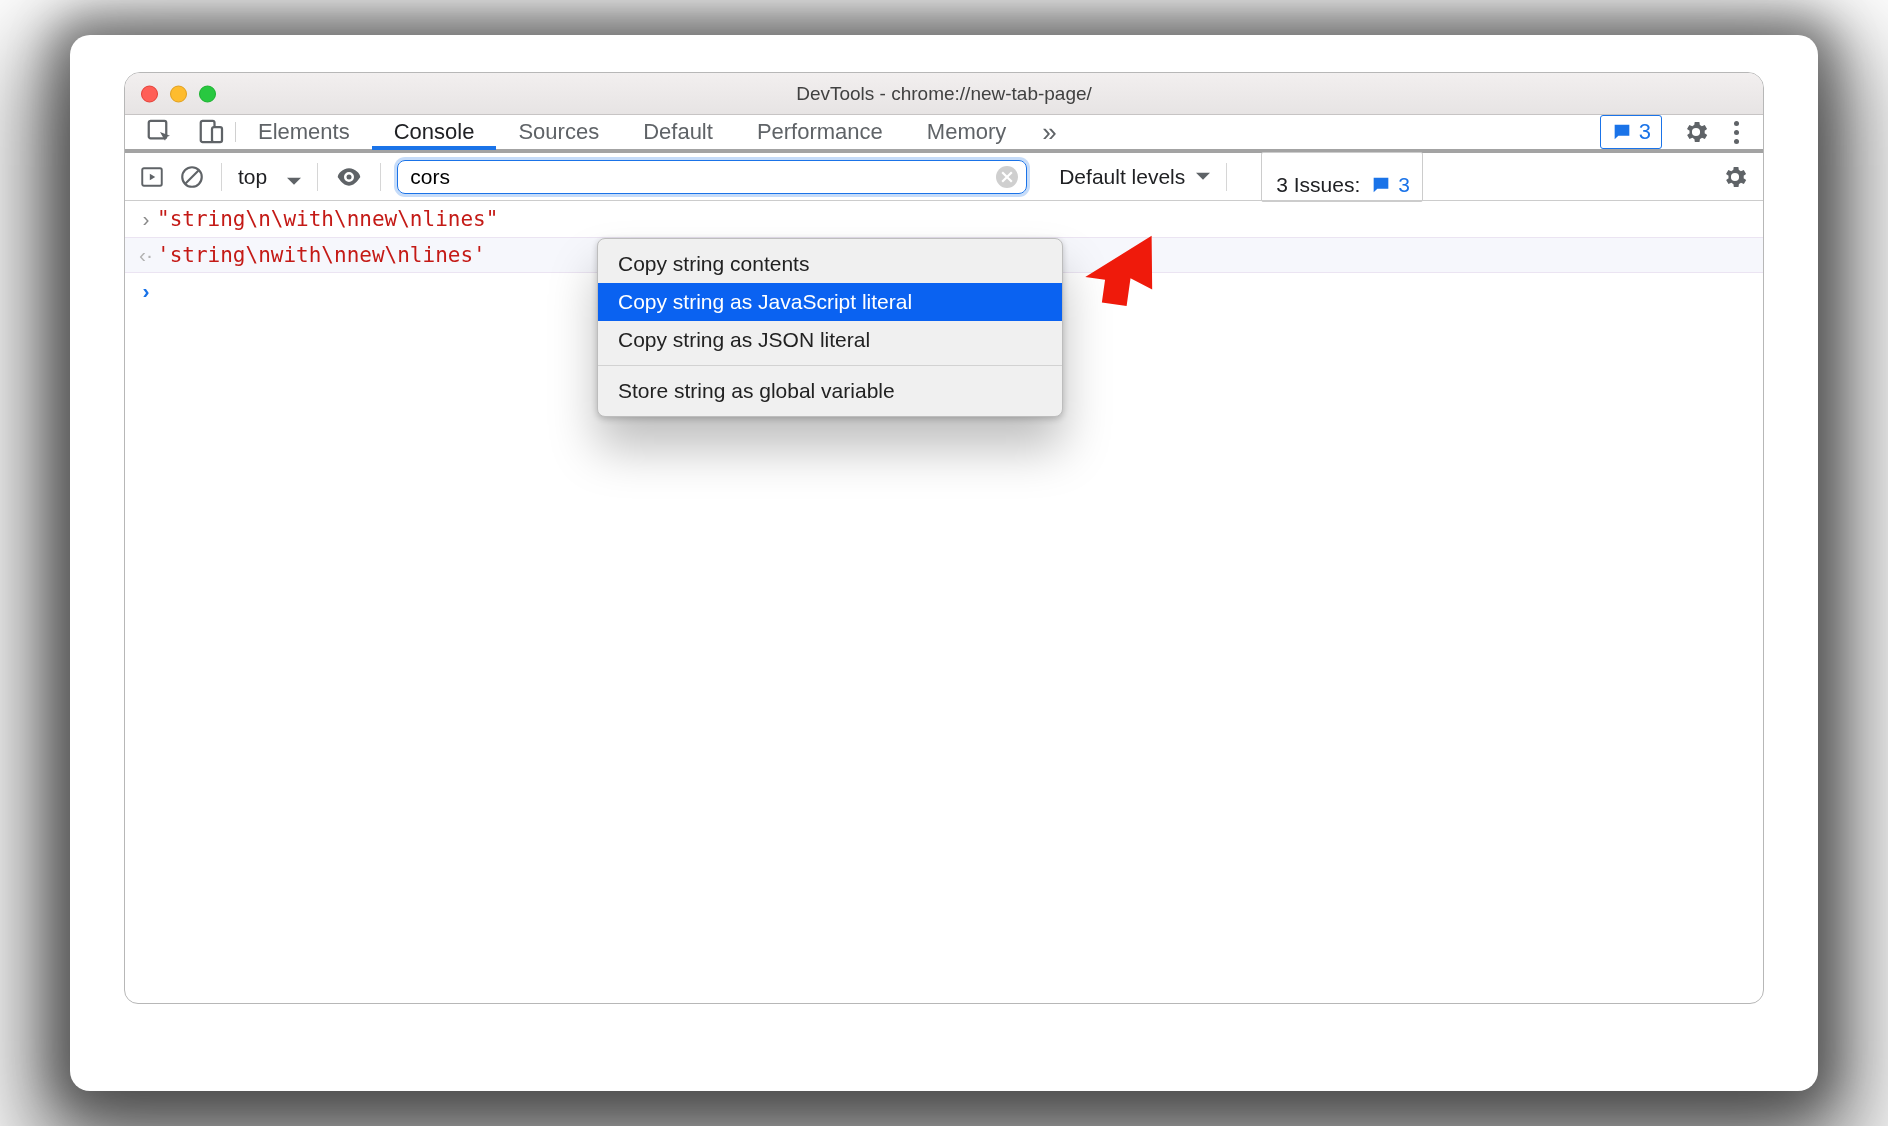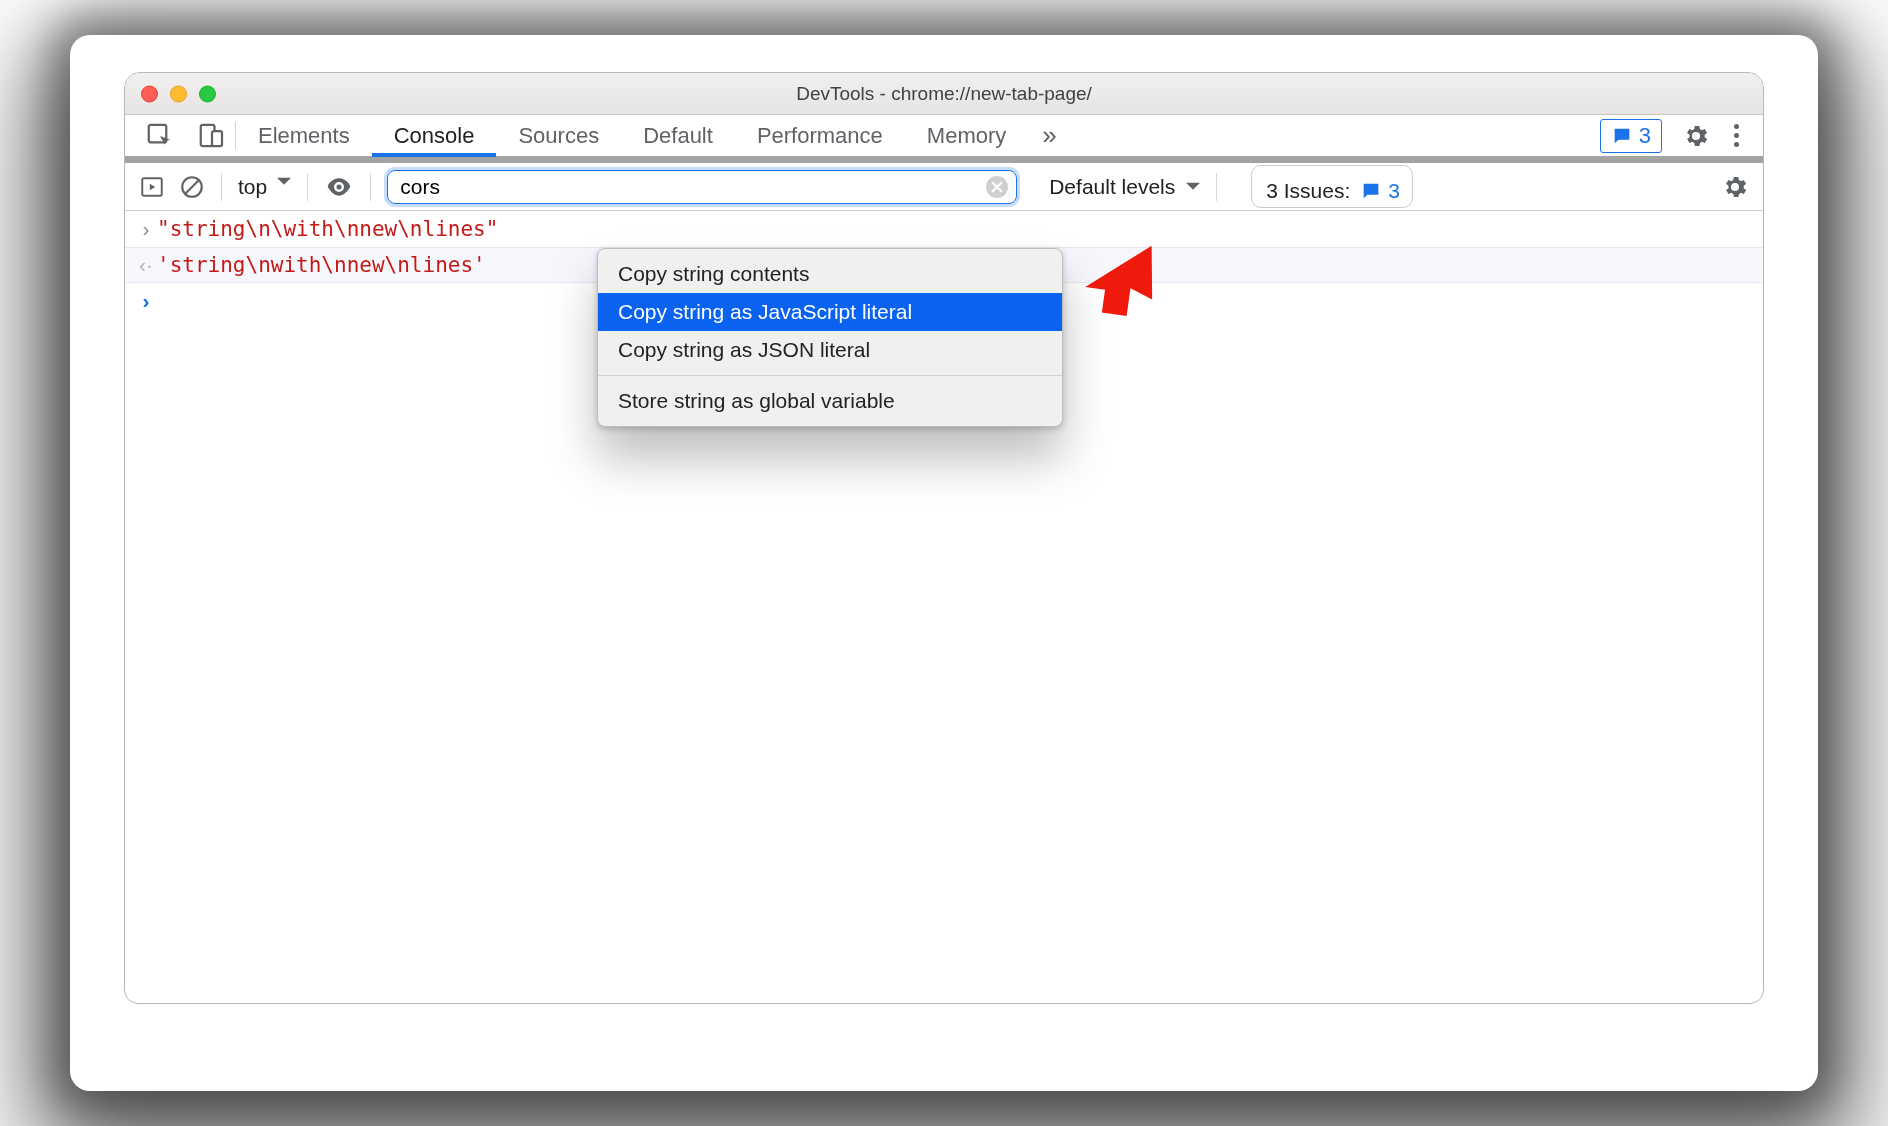--- a/index.html
+++ b/index.html
@@ -9,42 +9,42 @@
   .window { position:absolute; left:124px; top:72px; width:1640px; height:932px; border-radius:16px 16px 14px 14px; overflow:hidden; background:#fff; border:1px solid #b7b7b7; display:flex; flex-direction:column; }
   
   .titlebar { height:42px; background:linear-gradient(#f2efef,#e7e4e4); border-bottom:1px solid #c7c4c4; display:flex; align-items:center; position:relative; }
   .traffic { display:flex; gap:12px; position:absolute; left:16px; top:50%; transform:translateY(-50%);}
   .dot { width:17px; height:17px; border-radius:50%; }
   .dot.red { background:#ff5f57; border:1px solid #e34138;}
   .dot.yellow { background:#febc2e; border:1px solid #e0a020;}
   .dot.green { background:#28c840; border:1px solid #1eb232;}
   .title { flex:1; text-align:center; font-size:19px; color:#414141; font-weight:400; }
   
-  .tabbar { height:48px; border-bottom:7px solid #a3a3a3; display:flex; align-items:stretch; }
+  .tabbar { height:38px; border-bottom:4px solid #a3a3a3; display:flex; align-items:stretch; }
   .tabzone { display:flex; align-items:center; padding:0 10px; gap:6px;}
   .tabzone.icons { padding:0 8px 0 20px; gap:22px; }
   .divider { width:1px; background:#d0d0d0; margin:7px 0;}
   .panel-tab { display:flex; align-items:center; padding:0 22px; color:#5f6367; font-size:22px; cursor:default; position:relative;}
   .panel-tab.active { color:#202124; }
   .panel-tab.active::after { content:""; position:absolute; left:0; right:0; bottom:-1px; height:4px; background:#1a73e8;}
   .spacer { flex:1; }
   .icon-btn { display:flex; align-items:center; justify-content:center; color:#5f6367; }
   .badge-btn { display:flex; align-items:center; gap:6px; border:1.5px solid #1a73e8; border-radius:3px; padding:3px 10px; color:#1a73e8; font-size:22px; }
   .gear { color:#5f6367; }
   .kebab { display:flex; flex-direction:column; gap:4px; padding:0 4px;}
   .kebab span { width:5px; height:5px; background:#5f6367; border-radius:50%; }
   
   .toolbar { height:48px; border-bottom:1px solid #ccc; display:flex; align-items:center; padding:0 14px; gap:14px;}
   .tb-sep { width:1px; height:28px; background:#d6d6d6; margin:0 2px; }
-  .context-sel { display:flex; align-items:flex-start; gap:10px; color:#202124; font-size:21px; }
+  .context-sel { display:flex; align-items:flex-end; gap:20px; color:#202124; font-size:21px; }
   .filter { flex:0 0 auto; width:630px; height:34px; border:1.5px solid #1a73e8; border-radius:8px; box-shadow:0 0 0 3px rgba(26,115,232,.25); display:flex; align-items:center; padding:0 8px 0 12px;}
   .filter input { border:0; outline:0; font-size:21px; flex:1; background:transparent; }
   .filter .clear { width:22px; height:22px; border-radius:50%; background:#cfcfcf; display:flex; align-items:center; justify-content:center; color:#fff; margin-left:6px;}
   .levels { font-size:21px; color:#202124; margin-left:18px; display:flex; align-items:center; gap:11px;}
-  .issues { margin-left:18px; border:1.5px solid #ccc; border-radius:10px; padding:13px 12px 4px 14px; display:flex; align-items:center; gap:10px; color:#202124; font-size:21px;}
+  .issues { margin-left:18px; border:1.5px solid #ccc; border-radius:2px; padding:20px 12px 4px 14px; display:flex; align-items:center; gap:10px; color:#202124; font-size:21px;}
   .issues .msgicon { color:#1a73e8; display:flex; align-items:center; gap:6px;}
   
   .consolebody { flex:1; position:relative; font-family: Menlo, Consolas, monospace; font-size:21px; }
   .line { display:flex; align-items:center; height:36px; padding-left:10px; }
   .line .arrow { width:22px; color:#888; text-align:center; font-family:-apple-system,sans-serif; }
   .line.out { background:#f6f7fc; border-top:1px solid #ebe4f2; border-bottom:1px solid #ebe4f2;}
   .line .code { color:#c41a16; white-space:pre;}
   .line.prompt .arrow { color:#1a73e8; font-weight:600;}
   
   .ctxmenu { position:absolute; left:472px; top:37px; width:466px; background:#f0f0f0; border:1px solid #bdbdbd; border-radius:8px; box-shadow:0 32px 48px rgba(0,0,0,.25), 0 2px 6px rgba(0,0,0,.2); padding:6px 0; }

